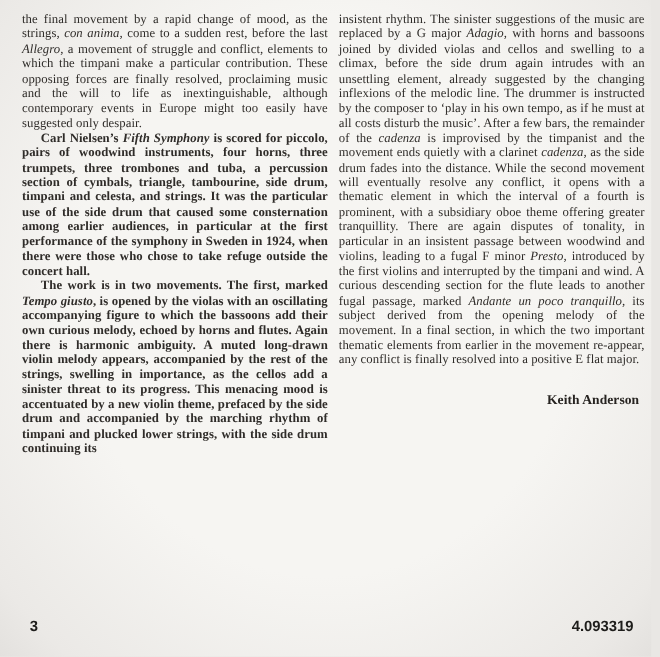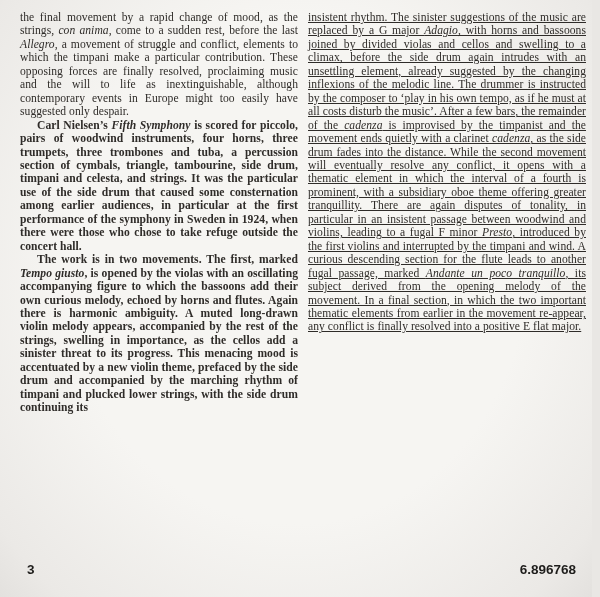--- a/index.html
+++ b/index.html
@@ -21,21 +21,21 @@
   .col {
     position: absolute;
     top: 11px;
     width: 278px;
     font-size: 11.6px;
     line-height: 13.45px;
     text-align: justify;
     letter-spacing: 0.05px;
   }
   .col-left  { left: 20px; }
-  .col-right { left: 308px; text-decoration: underline; }
+  .col-right { left: 308px; }
   .col p { margin: 0; }
   .col p.indent { text-indent: 17px; font-weight: bold; }
   .col em { font-style: italic; }
   .byline {
     margin-top: 23px;
     padding-right: 5px;
     text-align: right;
     font-weight: bold;
     font-size: 12.3px;
     color: #262320;
@@ -59,19 +59,20 @@
   <div class="col col-left">
       <p><span>the final movement by a rapid change of mood, as the strings, </span><em>con anima</em><span>, come to a sudden rest, before the last </span><em>Allegro</em><span>, a movement of struggle and conflict, elements to which the timpani make a particular contribution. These opposing forces are finally resolved, proclaiming music and the will to life as inextinguishable, although contemporary events in Europe might too easily have suggested only despair.</span></p>
       <p class="indent"><span>Carl Nielsen’s </span><em>Fifth Symphony</em><span> is scored for piccolo, pairs of woodwind instruments, four horns, three trumpets, three trombones and tuba, a percussion section of cymbals, triangle, tambourine, side drum, timpani and celesta, and strings. It was the particular use of the side drum that caused some consternation among earlier audiences, in particular at the first performance of the symphony in Sweden in 1924, when there were those who chose to take refuge outside the concert hall.</span></p>
       <p class="indent"><span>The work is in two movements. The first, marked </span><em>Tempo giusto</em><span>, is opened by the violas with an oscillating accompanying figure to which the bassoons add their own curious melody, echoed by horns and flutes. Again there is harmonic ambiguity. A muted long-drawn violin melody appears, accompanied by the rest of the strings, swelling in importance, as the cellos add a sinister threat to its progress. This menacing mood is accentuated by a new violin theme, prefaced by the side drum and accompanied by the marching rhythm of timpani and plucked lower strings, with the side drum continuing its</span></p>
     </div>
 
   <div class="col col-right">
     <div>
         <p><span>insistent rhythm. The sinister suggestions of the music are replaced by a G major </span><em>Adagio</em><span>, with horns and bassoons joined by divided violas and cellos and swelling to a climax, before the side drum again intrudes with an unsettling element, already suggested by the changing inflexions of the melodic line. The drummer is instructed by the composer to ‘play in his own tempo, as if he must at all costs disturb the music’. After a few bars, the remainder of the </span><em>cadenza</em><span> is improvised by the timpanist and the movement ends quietly with a clarinet </span><em>cadenza</em><span>, as the side drum fades into the distance.  While the second movement will eventually resolve any conflict, it opens with a thematic element in which the interval of a fourth is prominent, with a subsidiary oboe theme offering greater tranquillity. There are again disputes of tonality, in particular in an insistent passage between woodwind and violins, leading to a fugal F minor </span><em>Presto</em><span>, introduced by the first violins and interrupted by the timpani and wind. A curious descending section for the flute leads to another fugal passage, marked </span><em>Andante un poco tranquillo</em><span>, its subject derived from the opening melody of the movement. In a final section, in which the two important thematic elements from earlier in the movement re-appear, any conflict is finally resolved into a positive E flat major.</span></p>
       </div>
+    <div class="byline">Keith Anderson</div>
   </div>
 
   <div class="footer-num page-number">3</div>
 
-  <div class="footer-num catalog-number">6.896768</div>
+  <div class="footer-num catalog-number">4.093319</div>
 
 </div>
 
 </body></html>

